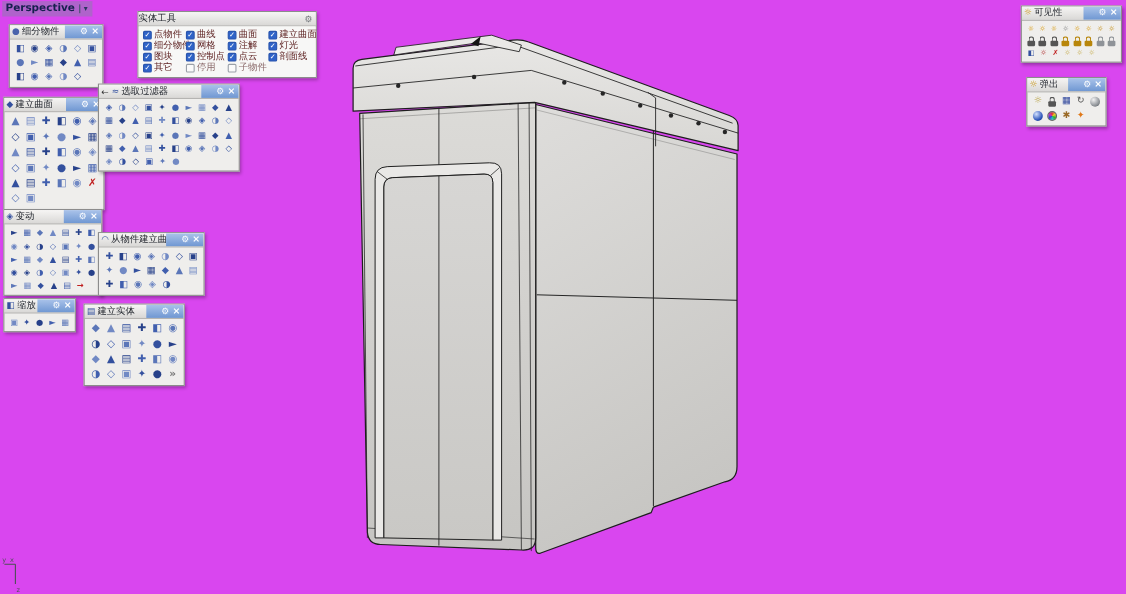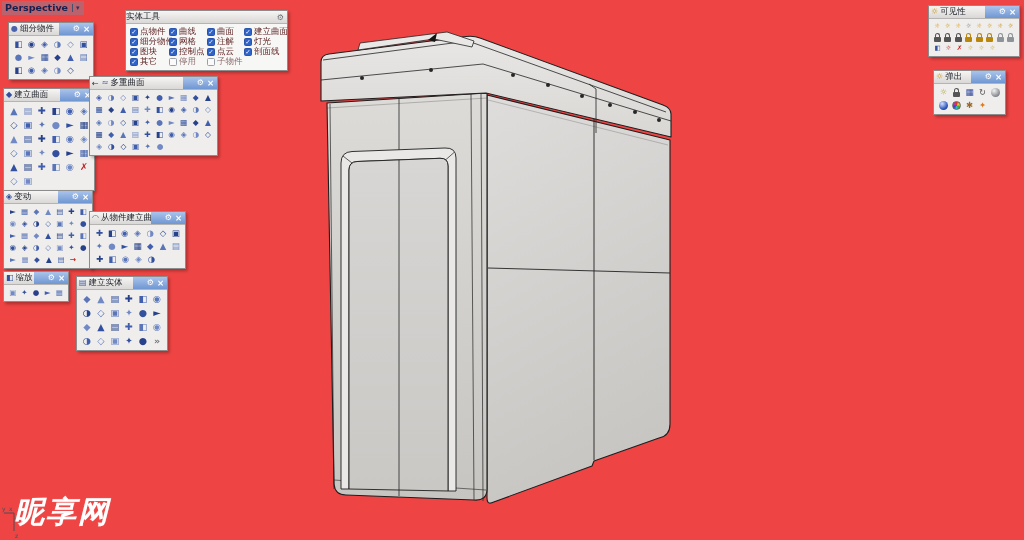--- a/index.html
+++ b/index.html
@@ -1,17 +1,17 @@
 <!DOCTYPE html>
 <html><head>
 <meta charset="utf-8">
 <style>
   html,body{margin:0;padding:0}
   body{width:1024px;height:540px;overflow:hidden;font-family:"DejaVu Sans",sans-serif}
-  .stage{position:relative;width:1024px;height:540px;background:#ef4444;overflow:hidden}
+  .stage{position:relative;width:1024px;height:540px;background:#d946ef;overflow:hidden}
   svg{display:block}
 
   
   .vlabel{position:absolute;left:2px;top:1px;display:flex;align-items:center;gap:4px;
     font-size:9.5px;font-weight:bold;color:#161f4e;background:rgba(125,135,160,.45);
     padding:1px 4px 2px 3px;z-index:30}
   .vcaret{border-left:1px solid #46506e;padding-left:3px;font-size:7px;color:#2a3460}
 
   
   .panel{position:absolute;background:#efeeec;border:1px solid #8c8c8c;
@@ -319,21 +319,21 @@
             <span class="icell" style="color: rgb(39, 65, 138);">●</span>
             <span class="icell" style="color: rgb(65, 95, 174);">►</span>
             <span class="icell" style="color: rgb(91, 118, 184);">▦</span>
           </div>
         </div>
       </div>
       <div class="panel" id="panel-curve-tools">
         <div class="ptitle">
           <span class="tback">←</span>
           <span class="ticon" style="color: rgb(51, 80, 158);">≈</span>
-          <span class="ttext">多重曲面</span>
+          <span class="ttext">选取过滤器</span>
           <div class="bluezone">
             <span class="gear">⚙</span>
             <span class="xbtn">×</span>
           </div>
         </div>
         <div class="pbody">
           <div class="irow">
             <span class="icell" style="color: rgb(65, 95, 174);">◈</span>
             <span class="icell" style="color: rgb(91, 118, 184);">◑</span>
             <span class="icell" style="color: rgb(113, 137, 196);">◇</span>
@@ -634,17 +634,16 @@
     </div>
 
   <svg class="axis" width="40" height="40" viewBox="0 0 40 40">
     <path d="M14,13 L14,31 M14,13 L4,13" stroke="#4c4f55" stroke-width="1" fill="none"></path>
     <text x="2" y="11" font-size="6" fill="#4c4f55" id="ax-y">y</text>
     <text x="9" y="11" font-size="6" fill="#4c4f55" id="ax-x">x</text>
     <text x="15" y="38" font-size="6" fill="#4c4f55" id="ax-z">z</text>
   </svg>
 
   <div class="watermark">
-    <span class="wm-cn">昵享网</span>
   </div>
 
 
 </div>
 
 </body></html>

